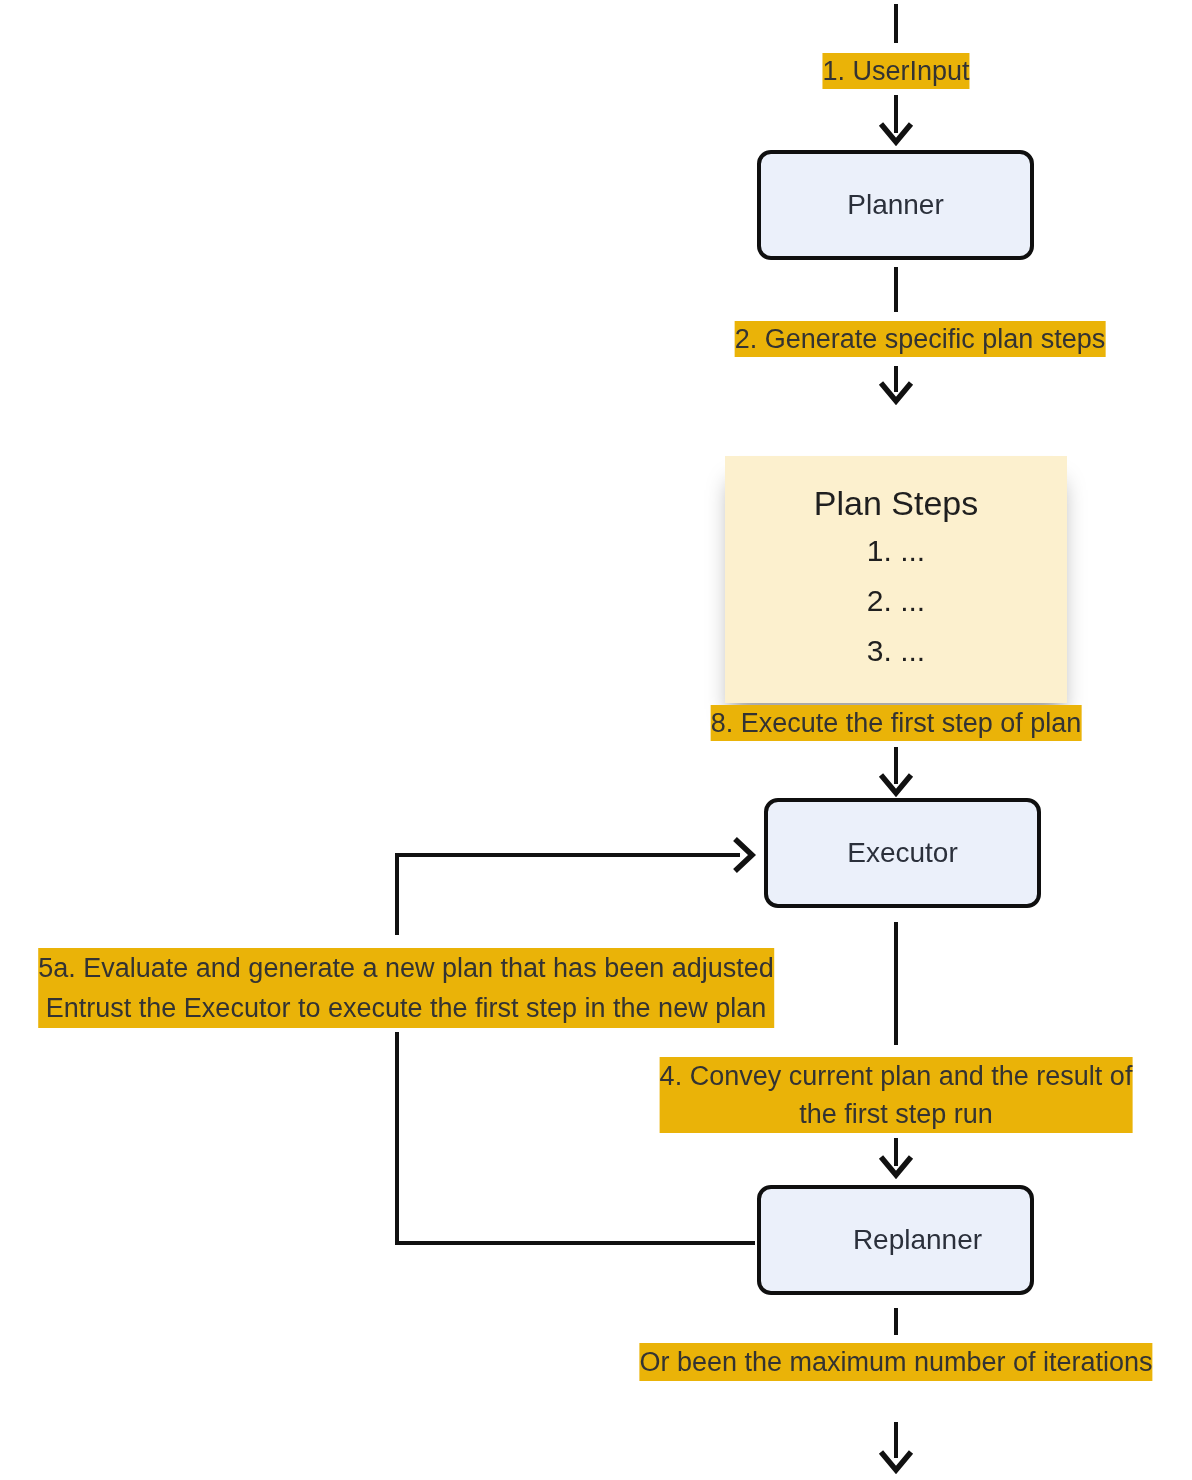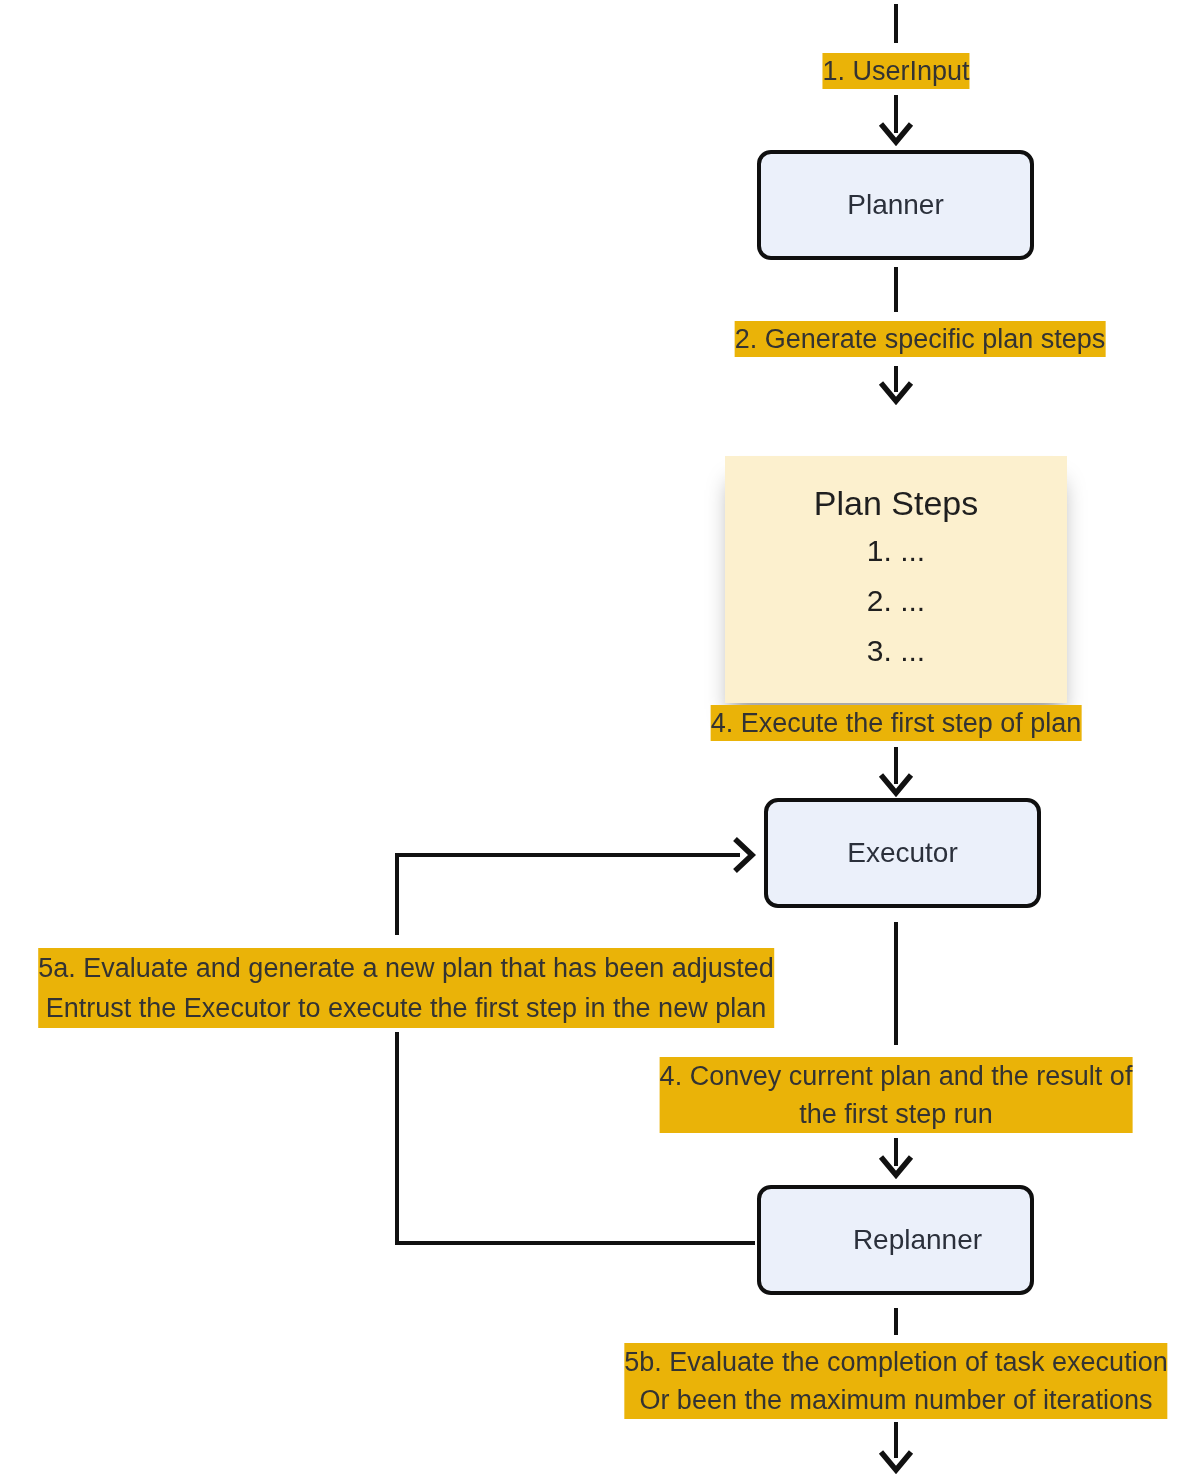--- a/index.html
+++ b/index.html
@@ -136,30 +136,29 @@
   </div>
 
   <div class="node" style="left:757px; top:1185px;padding-left:44px;">
     <span>Replanner</span>
   </div>
 
   <div class="edge-label" style="left:896px; top:53px;">1. UserInput</div>
 
   <div class="edge-label" style="left:896px; top:321px;margin-left:24px;">2. Generate specific plan steps</div>
 
-  <div class="edge-label" style="left:896px; top:705px;">4. Execute the first step of plan</div>
+  <div class="edge-label" style="left:896px; top:705px;">8. Execute the first step of plan</div>
 
   <div class="edge-label two-line" style="left:896px; top:1057px;">
     <span class="lbl-line">4. Convey current plan and the result of</span>
     <span class="lbl-line">the first step run</span>
   </div>
 
   <div class="edge-label two-line" id="label-5a" style="left:399px; top:948px;margin-left:7px;">
     <span class="lbl-line">5a. Evaluate and generate a new plan that has been adjusted</span>
     <span class="lbl-line">Entrust the Executor to execute the first step in the new plan</span>
   </div>
 
   <div class="edge-label two-line" style="left:896px; top:1343px;">
-    <span class="lbl-line">5b. Evaluate the completion of task execution</span>
     <span class="lbl-line">Or been the maximum number of iterations</span>
   </div>
 
 </div>
 
 </body></html>

